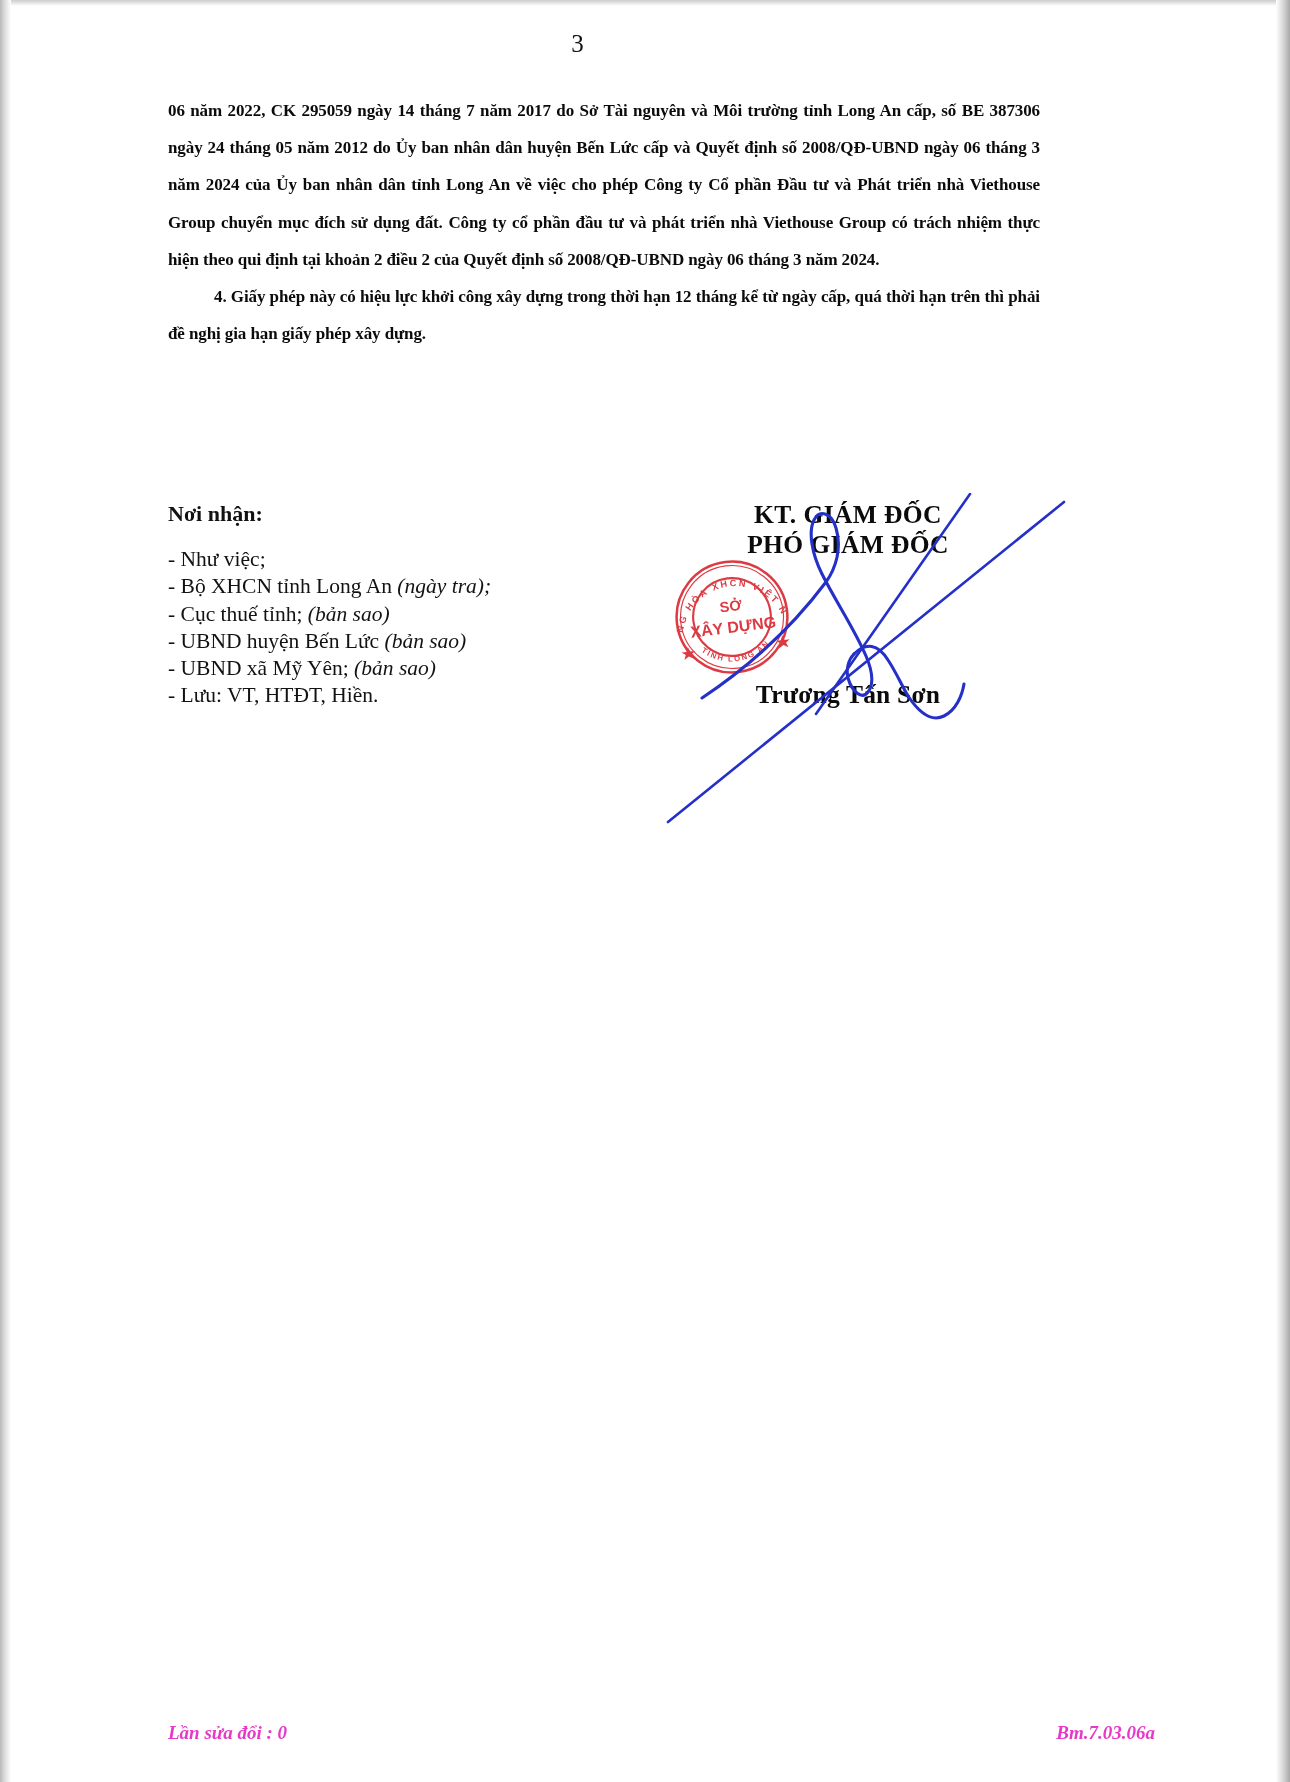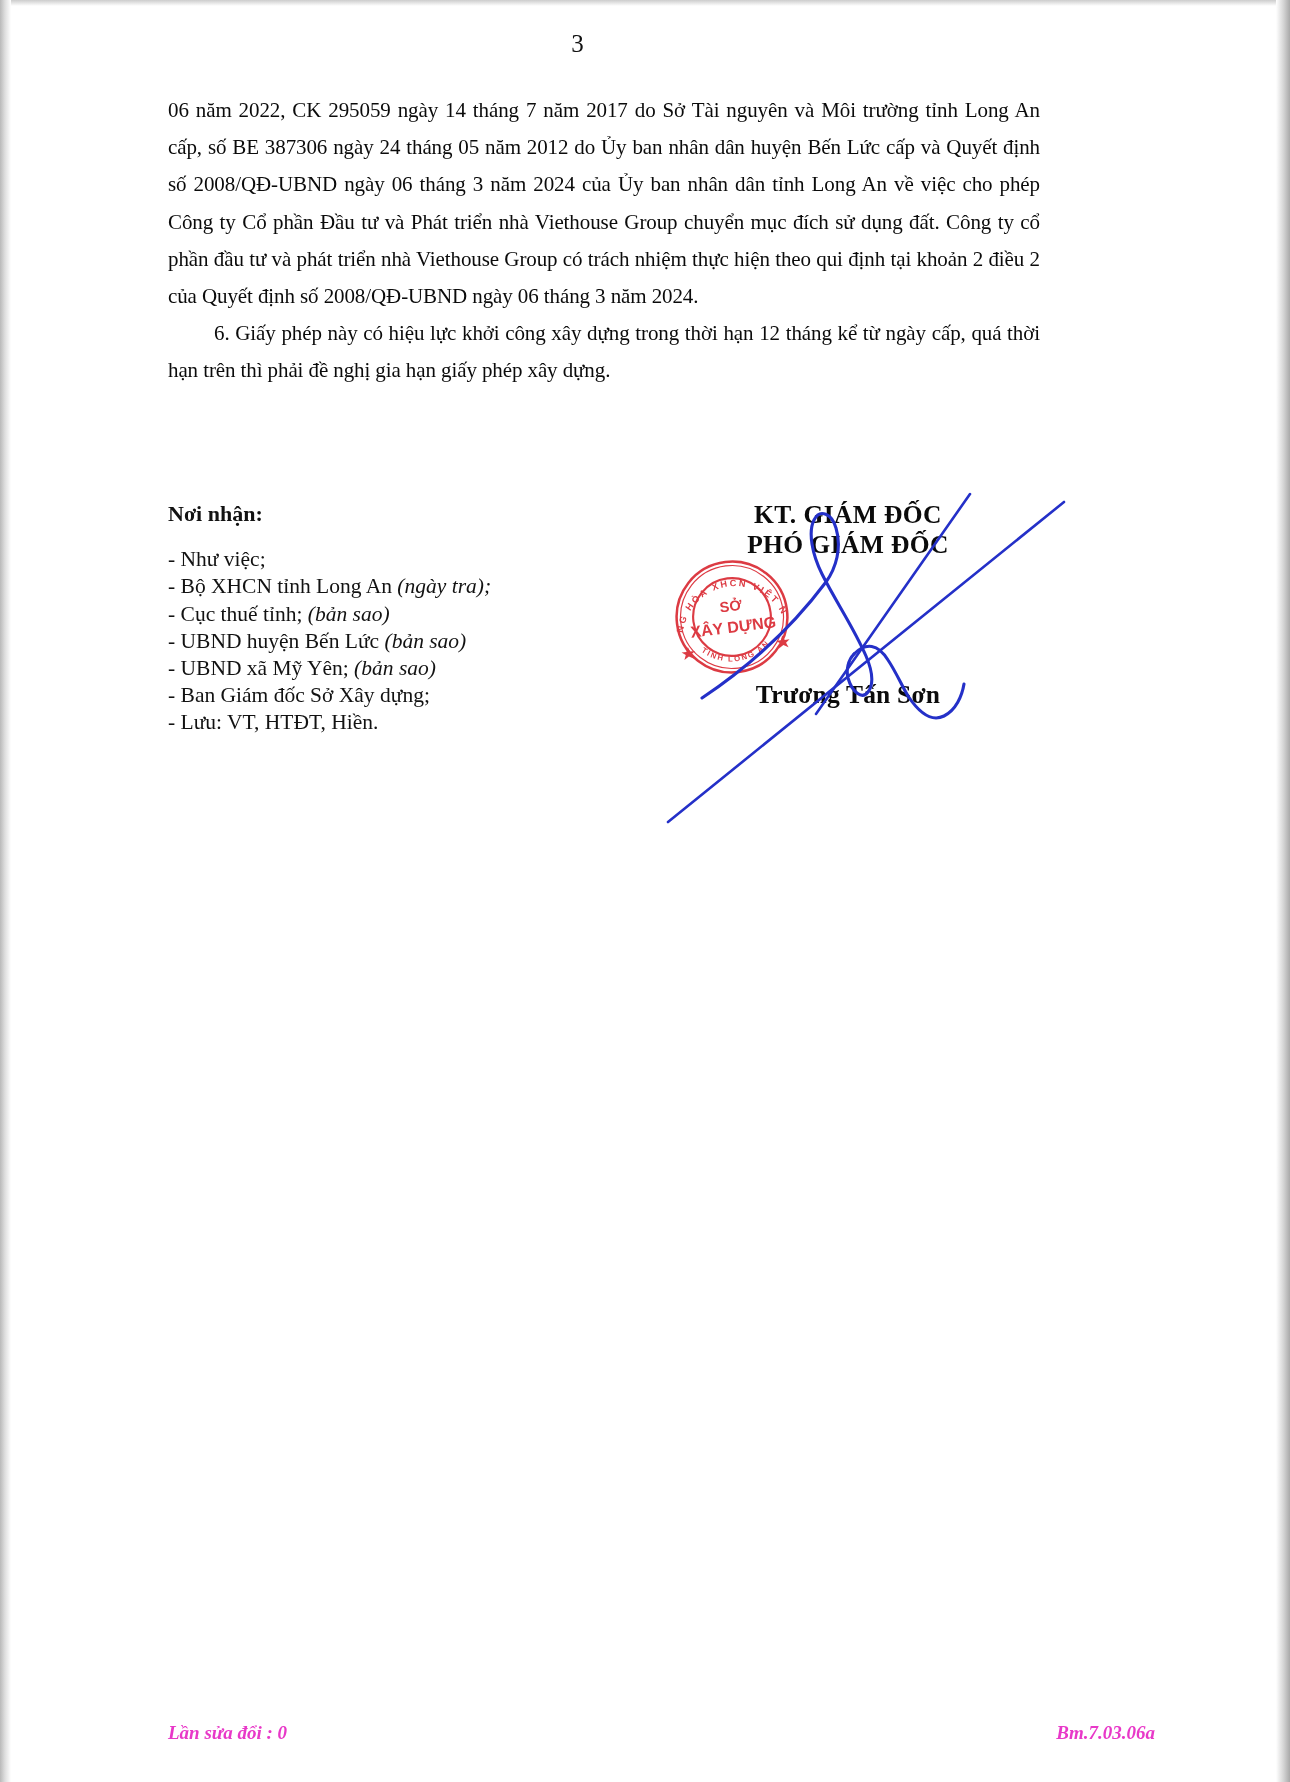--- a/index.html
+++ b/index.html
@@ -46,23 +46,23 @@
     text-align: center;
     font-size: 25px;
     color: #111;
   }
 
   .body-text {
     position: absolute;
     left: 168px;
     top: 92px;
     width: 872px;
-    font-size: 21px;
+    font-size: 17px;
     line-height: 37.2px;
-    font-weight: normal;
+    font-weight: bold;
     text-align: justify;
     text-justify: inter-word;
     color: #0b0b0b;
     letter-spacing: -0.1px;
   }
   .body-text p {
     margin: 0;
   }
   .body-text p.indent {
     text-indent: 46px;
@@ -163,33 +163,32 @@
 <div class="page">
 
   <div class="edge-top"></div>
   <div class="edge-left"></div>
   <div class="edge-right"></div>
 
   <div class="page-number">3</div>
 
   <div class="body-text">
     <p>06 năm 2022, CK 295059 ngày 14 tháng 7 năm 2017 do Sở Tài nguyên và Môi trường tỉnh Long An cấp, số BE 387306 ngày 24 tháng 05 năm 2012 do Ủy ban nhân dân huyện Bến Lức cấp và Quyết định số 2008/QĐ-UBND ngày 06 tháng 3 năm 2024 của Ủy ban nhân dân tỉnh Long An về việc cho phép Công ty Cổ phần Đầu tư và Phát triển nhà Viethouse Group chuyển mục đích sử dụng đất. Công ty cổ phần đầu tư và phát triển nhà Viethouse Group có trách nhiệm thực hiện theo qui định tại khoản 2 điều 2 của Quyết định số 2008/QĐ-UBND ngày 06 tháng 3 năm 2024.</p>
-    <p class="indent">6. Giấy phép này có hiệu lực khởi công xây dựng trong thời hạn 12 tháng kể từ ngày cấp, quá thời hạn trên thì phải đề nghị gia hạn giấy phép xây dựng.</p>
+    <p class="indent">4. Giấy phép này có hiệu lực khởi công xây dựng trong thời hạn 12 tháng kể từ ngày cấp, quá thời hạn trên thì phải đề nghị gia hạn giấy phép xây dựng.</p>
   </div>
 
   <div class="sign-area">
 
     <div class="recipients">
       <div class="rec-title">Nơi nhận:</div>
       <div class="rec-item"><span>- Như việc;</span><i></i></div>
       <div class="rec-item"><span>- Bộ XHCN tỉnh Long An </span><i>(ngày tra);</i></div>
       <div class="rec-item"><span>- Cục thuế tỉnh; </span><i>(bản sao)</i></div>
       <div class="rec-item"><span>- UBND huyện Bến Lức </span><i>(bản sao)</i></div>
       <div class="rec-item"><span>- UBND xã Mỹ Yên; </span><i>(bản sao)</i></div>
-      <div class="rec-item"><span>- Ban Giám đốc Sở Xây dựng;</span><i></i></div>
       <div class="rec-item"><span>- Lưu: VT, HTĐT, Hiền.</span><i></i></div>
     </div>
 
     <div class="signature-block">
       <div class="sig-line1">KT. GIÁM ĐỐC</div>
       <div class="sig-line2">PHÓ GIÁM ĐỐC</div>
       <div class="sig-name">Trương Tấn Sơn</div>
     </div>
 
   </div>

